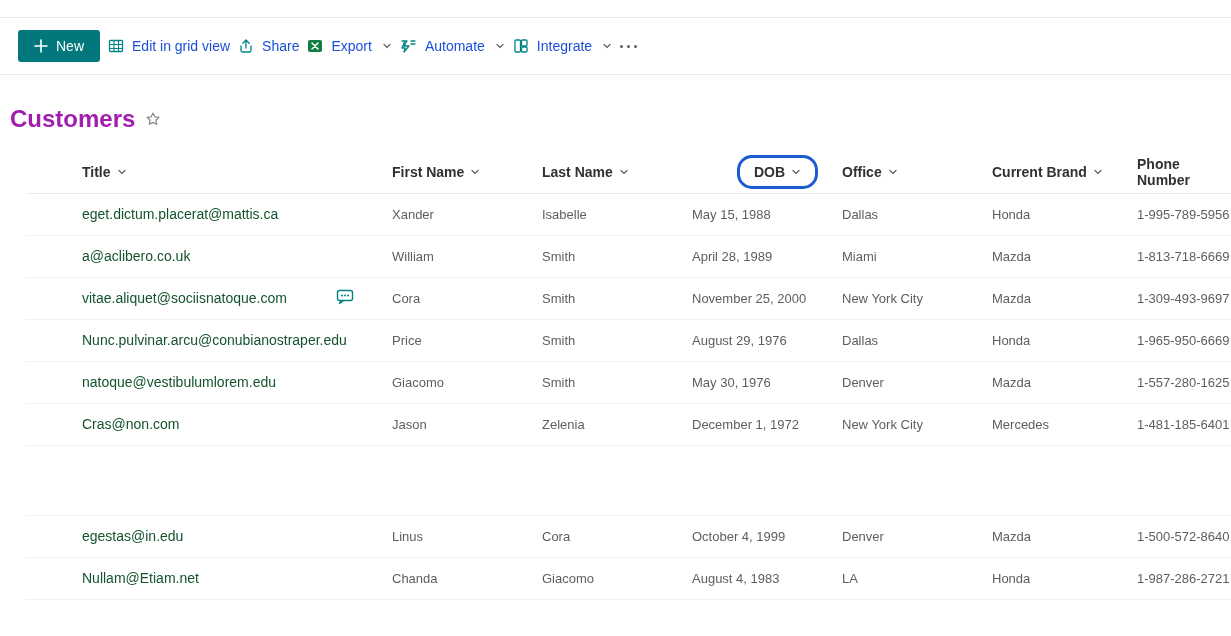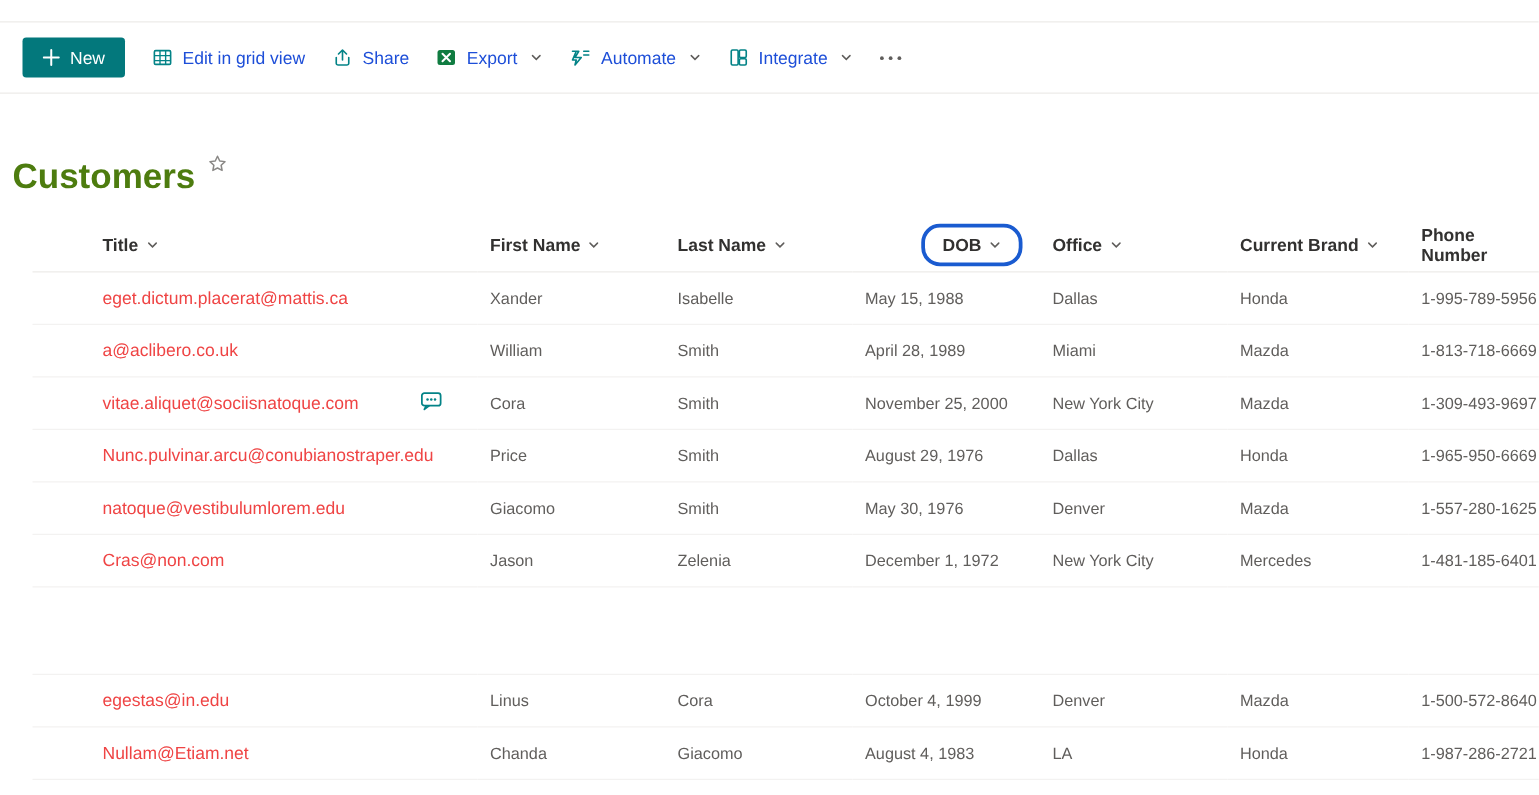--- a/index.html
+++ b/index.html
@@ -11,21 +11,21 @@
     width: 1231px;
     overflow-x: hidden;
   }
   .topbar-spacer {
     border-bottom: 1px solid #edebe9;
     height: 18px;
   }
   .toolbar {
     display: flex;
     align-items: center;
-    gap: 22px;
+    gap: 8px;
     padding: 12px 18px;
     border-bottom: 1px solid #edebe9;
   }
   .btn-new {
     display: inline-flex;
     align-items: center;
     gap: 8px;
     background: #03787c;
     color: #ffffff;
     border: none;
@@ -53,24 +53,23 @@
   .ellipsis span {
     width: 3px; height: 3px; background: #605e5c; border-radius: 50%;
   }
   .list-title-row {
     display: flex;
     align-items: center;
     gap: 10px;
     padding: 30px 10px 18px 10px;
   }
   .list-title {
-    font-size: 28px;
+    font-size: 24px;
     font-weight: 600;
-    color: #4d7c0f;
-    margin-top: 20px;
+    color: #a21caf;
   }
   .star svg { display: block; }
   .table-wrap {
     padding-left: 26px;
   }
   table {
     border-collapse: collapse;
     width: 1220px;
     table-layout: fixed;
   }
@@ -109,21 +108,21 @@
   }
   tbody td {
     color: #605e5c;
     font-size: 13px;
     vertical-align: middle;
     white-space: nowrap;
     overflow: hidden;
     text-overflow: ellipsis;
   }
   tbody td.title-cell {
-    color: #ef4444;
+    color: #14532d;
     font-size: 14px;
   }
   .title-inner {
     display: flex;
     align-items: center;
     justify-content: space-between;
     padding-right: 18px;
   }
   col.c-lead   { width: 46px; }
   col.c-title  { width: 310px; }

